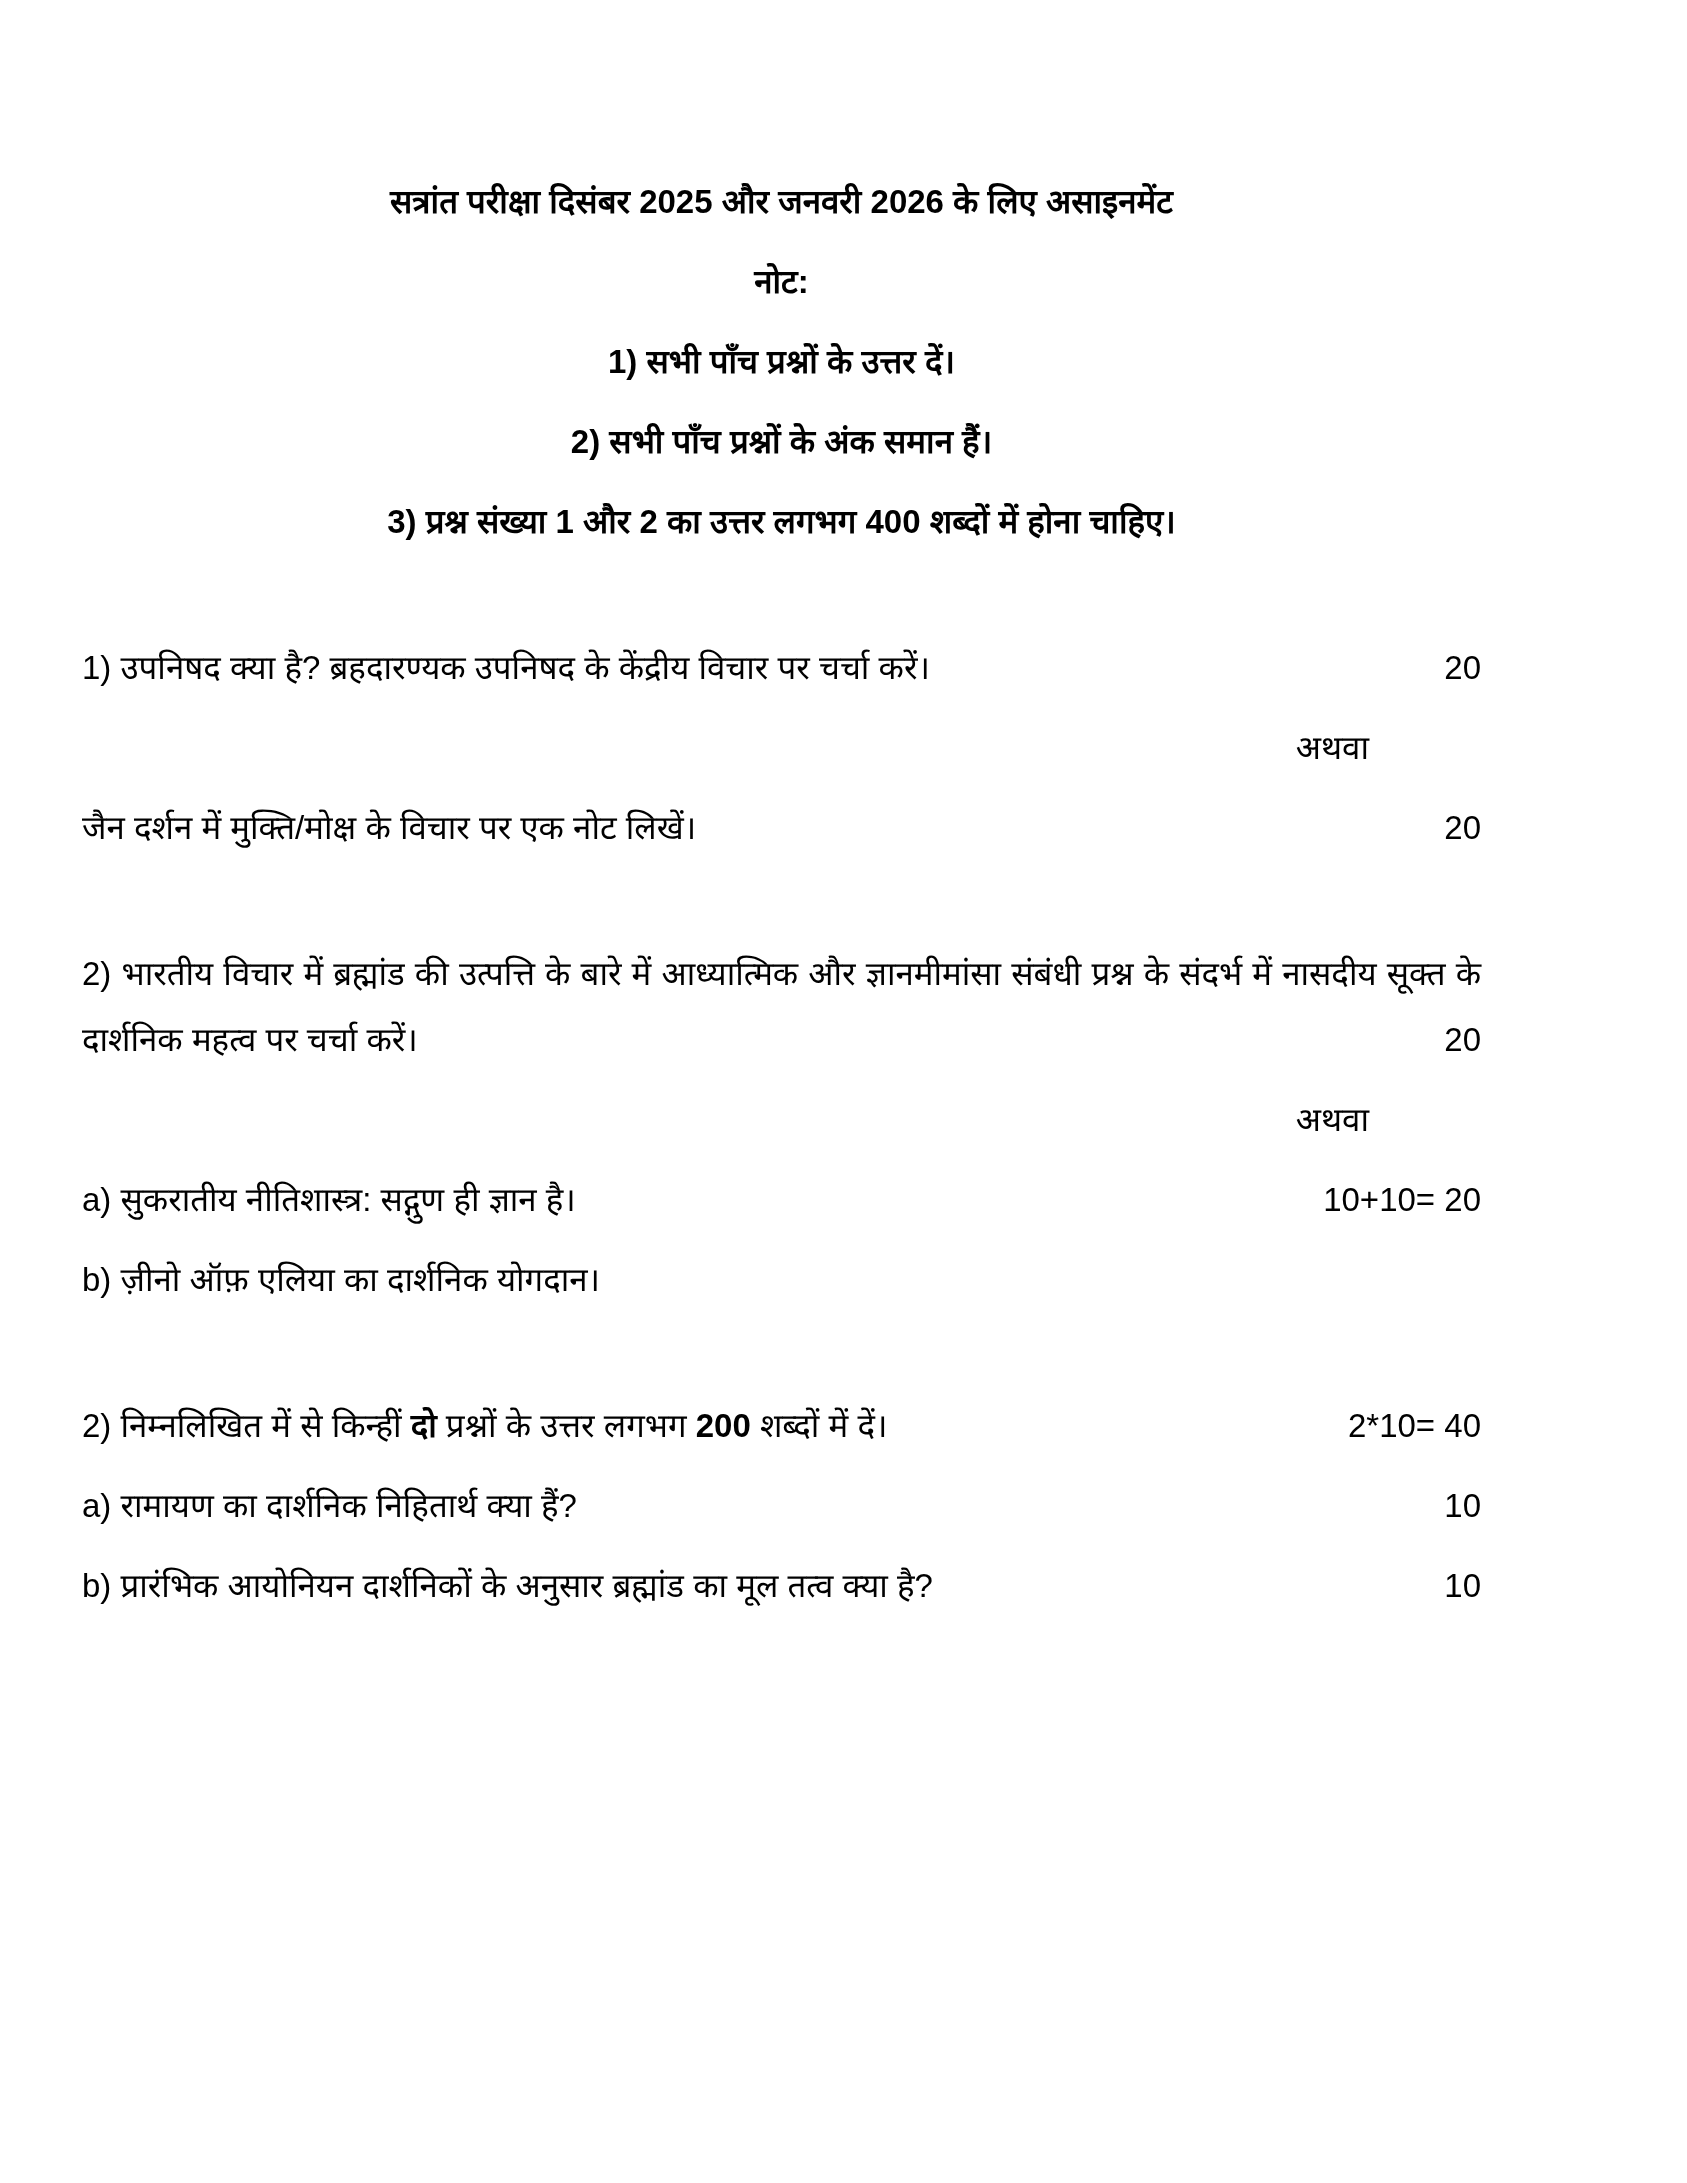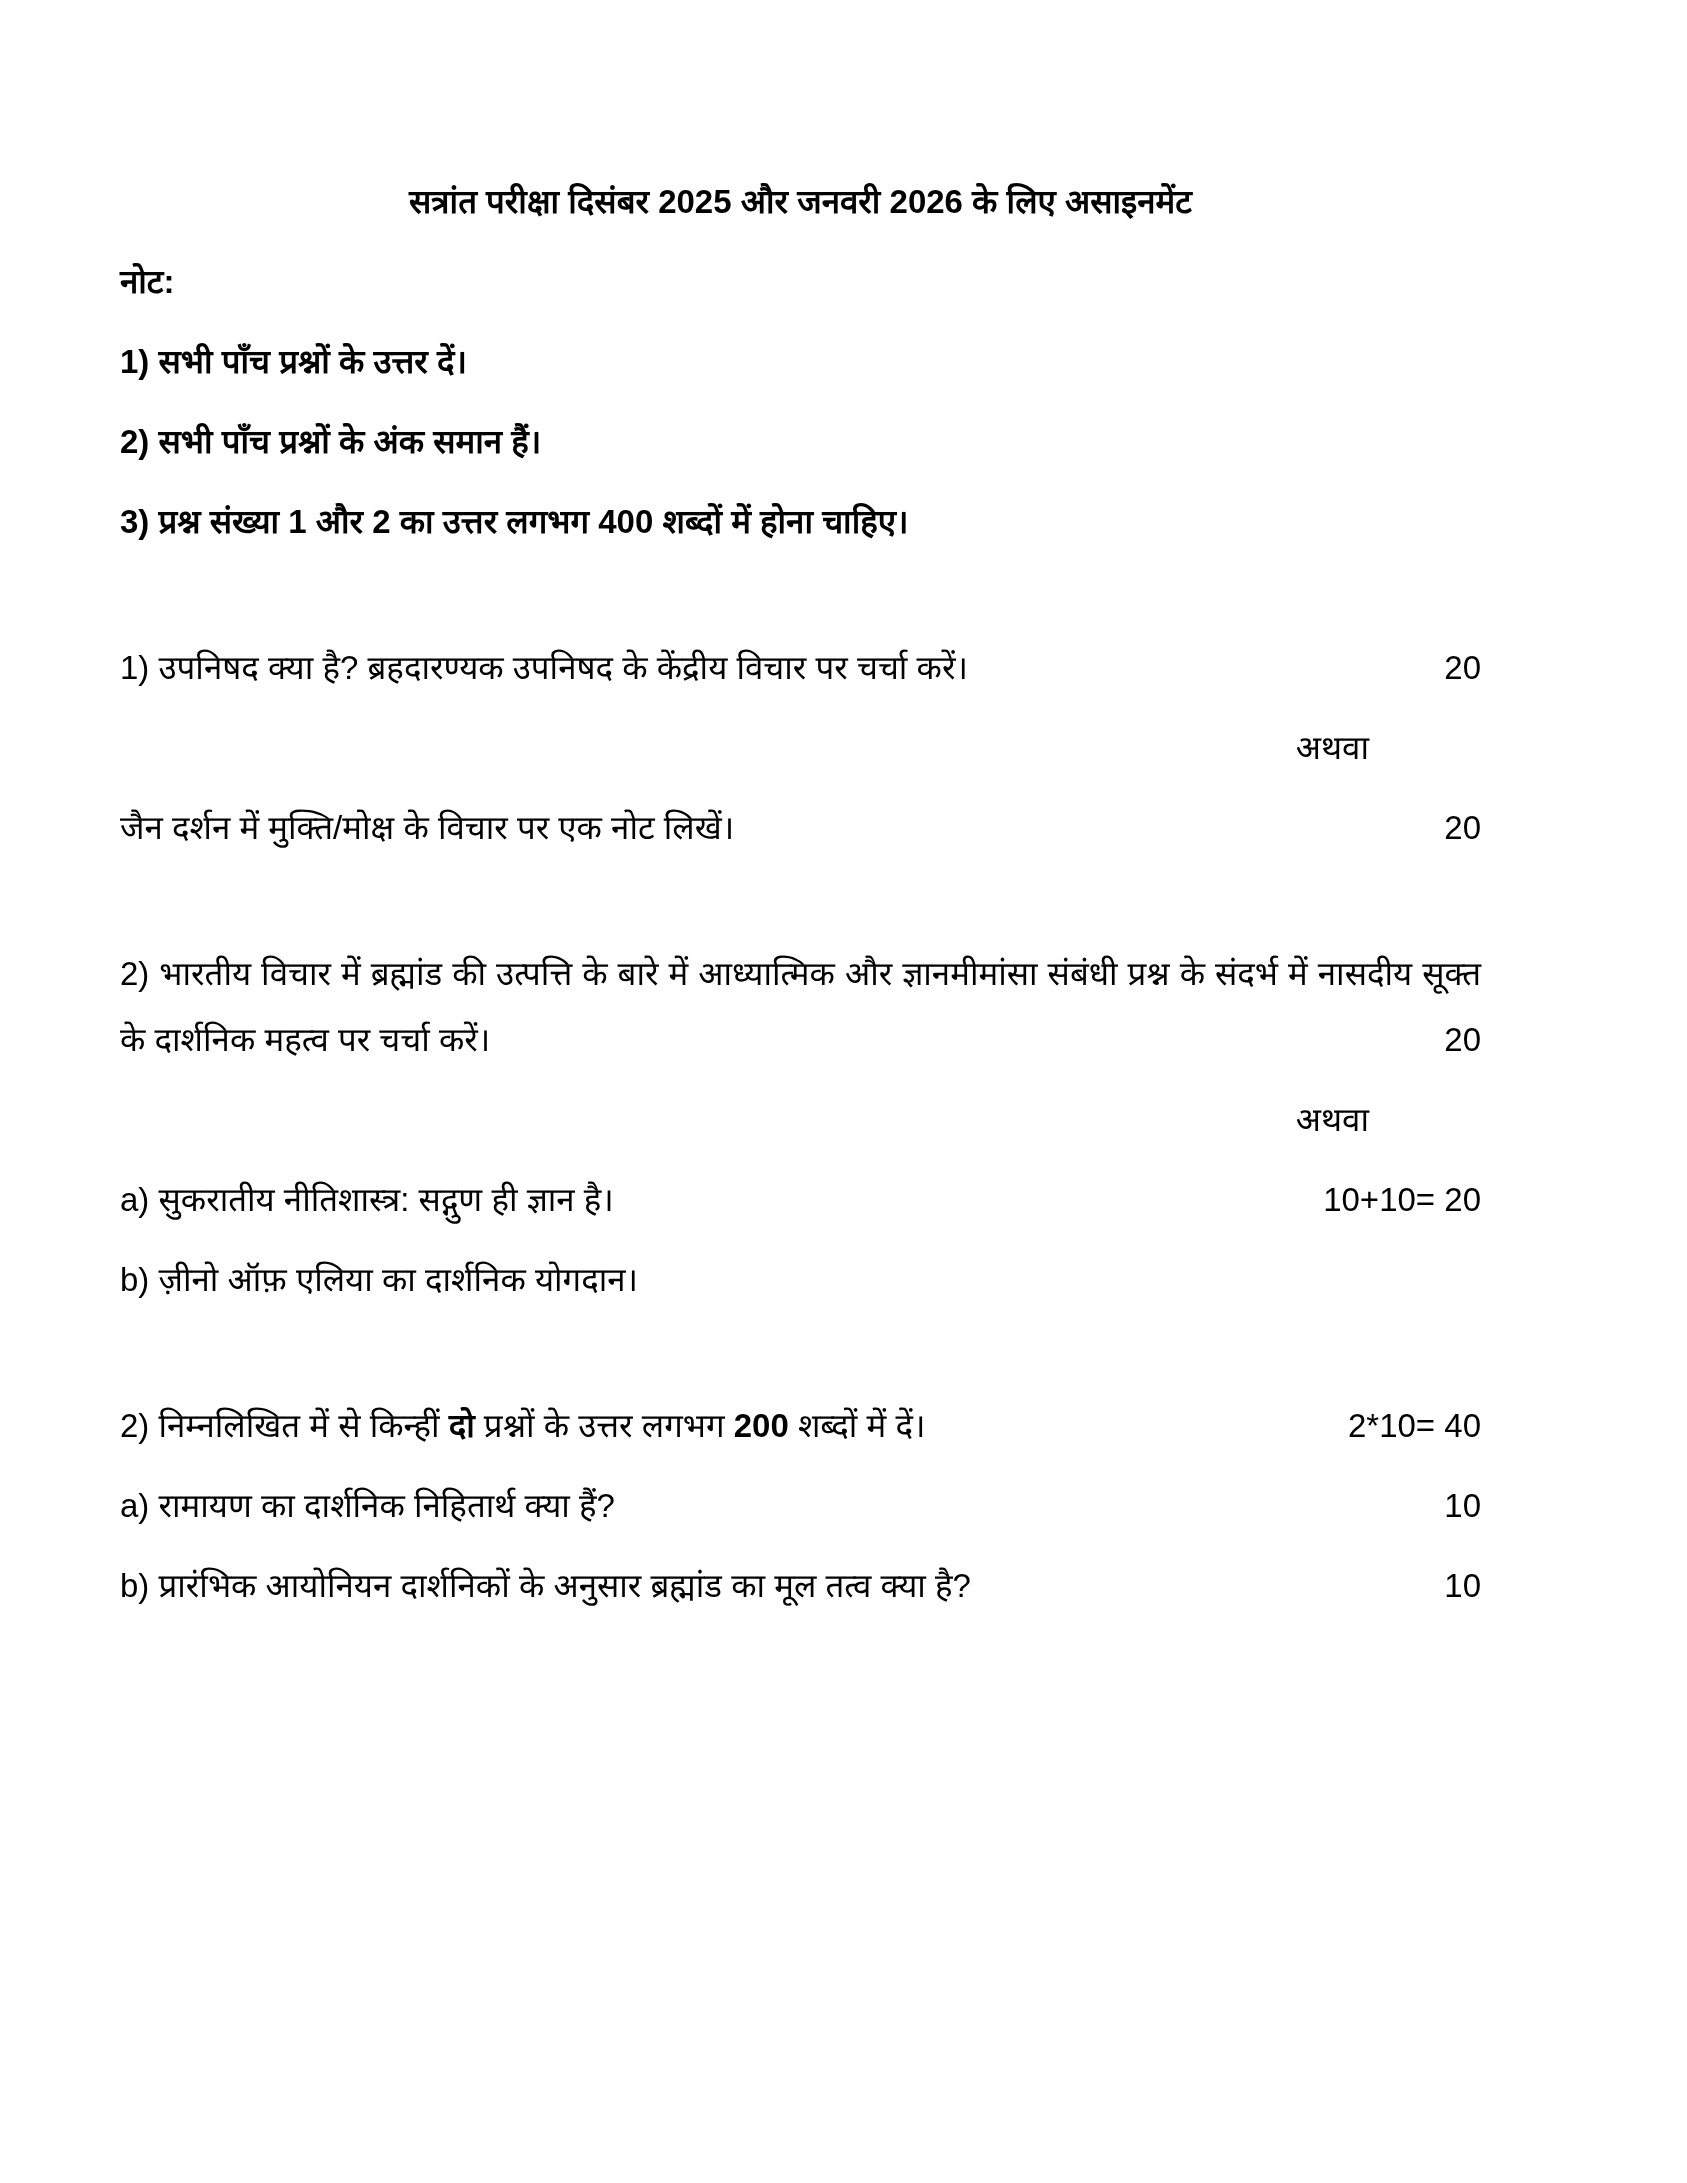--- a/index.html
+++ b/index.html
@@ -9,31 +9,31 @@
     background: #ffffff;
     color: #000000;
     font-family: "Liberation Sans", sans-serif;
     font-size: 33px;
     -webkit-font-smoothing: antialiased;
   }
   .page-content {
     box-sizing: border-box;
     width: 1687px;
     height: 2183px;
-    padding: 169px 206px 0 120px;
+    padding: 169px 206px 0 82px;
   }
   .line {
     margin: 0 0 14px 0;
     line-height: 66px;
     white-space: normal;
   }
   .bold { font-weight: bold; }
   .center { text-align: center; }
   .heading-block p { font-weight: bold; }
-  .notes-block p { font-weight: bold; }
+  .notes-block p { font-weight: bold; text-align: center; }
   .q-row { position: relative; margin: 0 0 14px 0; }
   .q-row.space-before { margin-top: 80px; }
   .q-text { line-height: 66px; }
   .q-text.justify { text-align: justify; }
   .q-marks {
     position: absolute;
     right: 0;
     bottom: 0;
     line-height: 66px;
     text-align: left;

